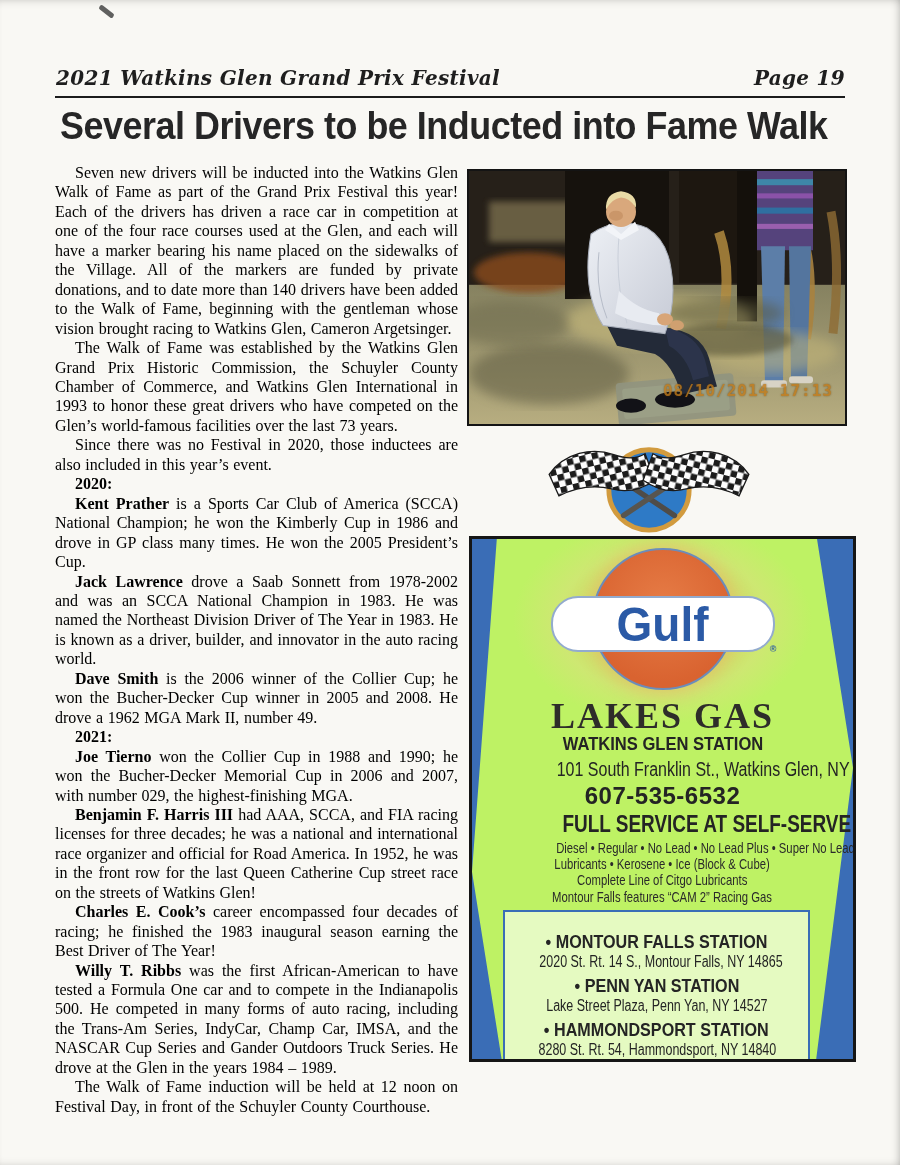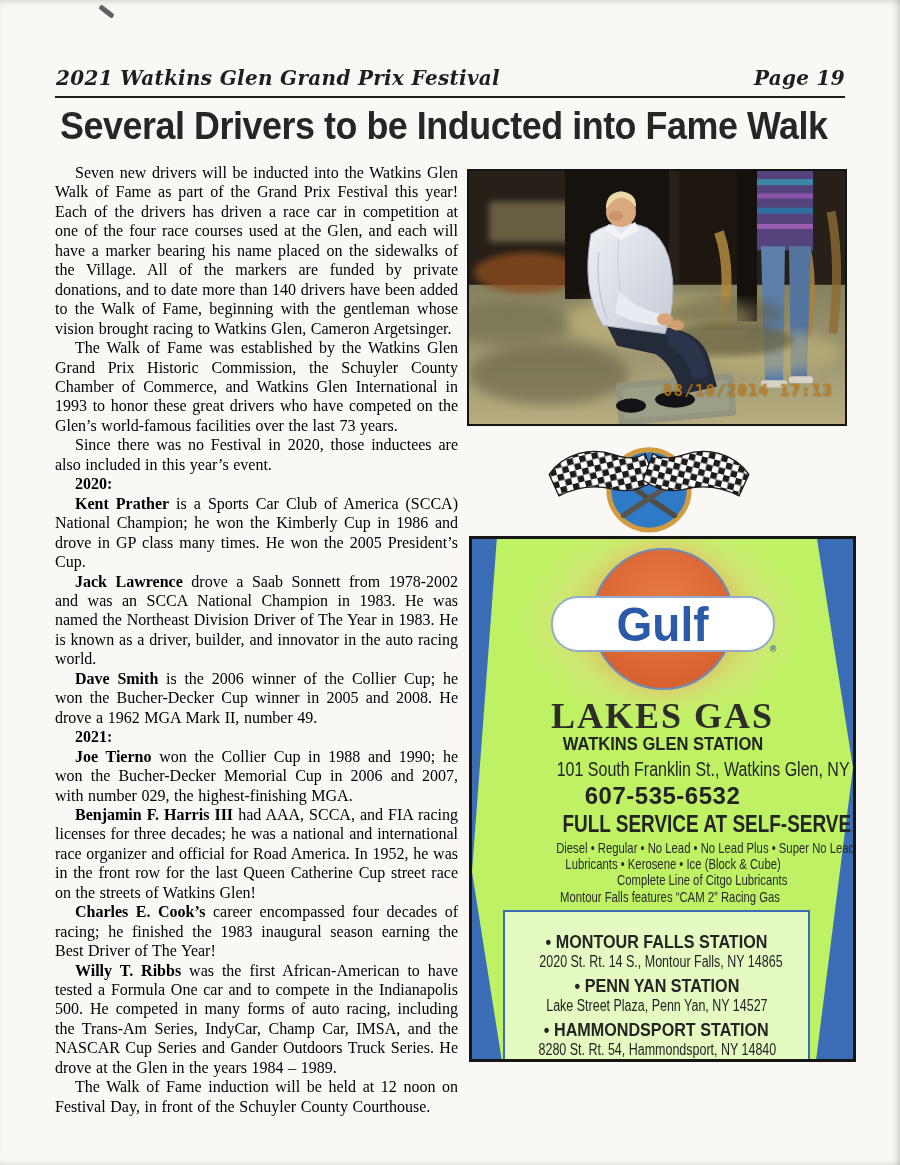--- a/index.html
+++ b/index.html
@@ -50,21 +50,21 @@
 
   .adline{position:absolute;left:42px;right:42px;text-align:center;white-space:nowrap;}
   .ad-name{top:156px;font-family:"Liberation Serif",serif;font-weight:bold;font-size:36px;letter-spacing:2px;color:#2e2d2a;}
   .ad-station{top:195px;font-weight:bold;font-size:18px;text-decoration:underline;}
   .ad-station>span{display:inline-block;transform:scaleX(.92);}
   .ad-address{top:219px;font-size:20px;}
   .ad-address>span{display:inline-block;transform:scaleX(.80);}
   .ad-phone{top:243px;font-weight:bold;font-size:24px;letter-spacing:.5px;}
   .ad-tagline{top:271px;font-weight:bold;font-size:24px;}
   .ad-tagline>span{display:inline-block;transform:scaleX(.79);}
-  .services{position:absolute;left:42px;right:42px;top:301px;text-align:right;font-size:14.5px;line-height:16.2px;color:#2a2a2a;}
+  .services{position:absolute;left:42px;right:42px;top:301px;text-align:center;font-size:14.5px;line-height:16.2px;color:#2a2a2a;}
   .services div{white-space:nowrap;}
   .services span{display:inline-block;transform:scaleX(.78);}
   .stations-box{position:absolute;left:31px;right:43px;top:371px;height:172px;border:2px solid #3a6db6;box-sizing:border-box;
                 display:flex;flex-direction:column;justify-content:center;text-align:center;gap:1px;background:rgba(255,255,255,.6);}
   .station-name{font-weight:bold;font-size:19px;white-space:nowrap;}
   .station-name span{display:inline-block;transform:scaleX(.85);}
   .station-address{font-size:16px;white-space:nowrap;margin-bottom:3px;}
   .station-address span{display:inline-block;transform:scaleX(.78);}
 </style>
 </head>

